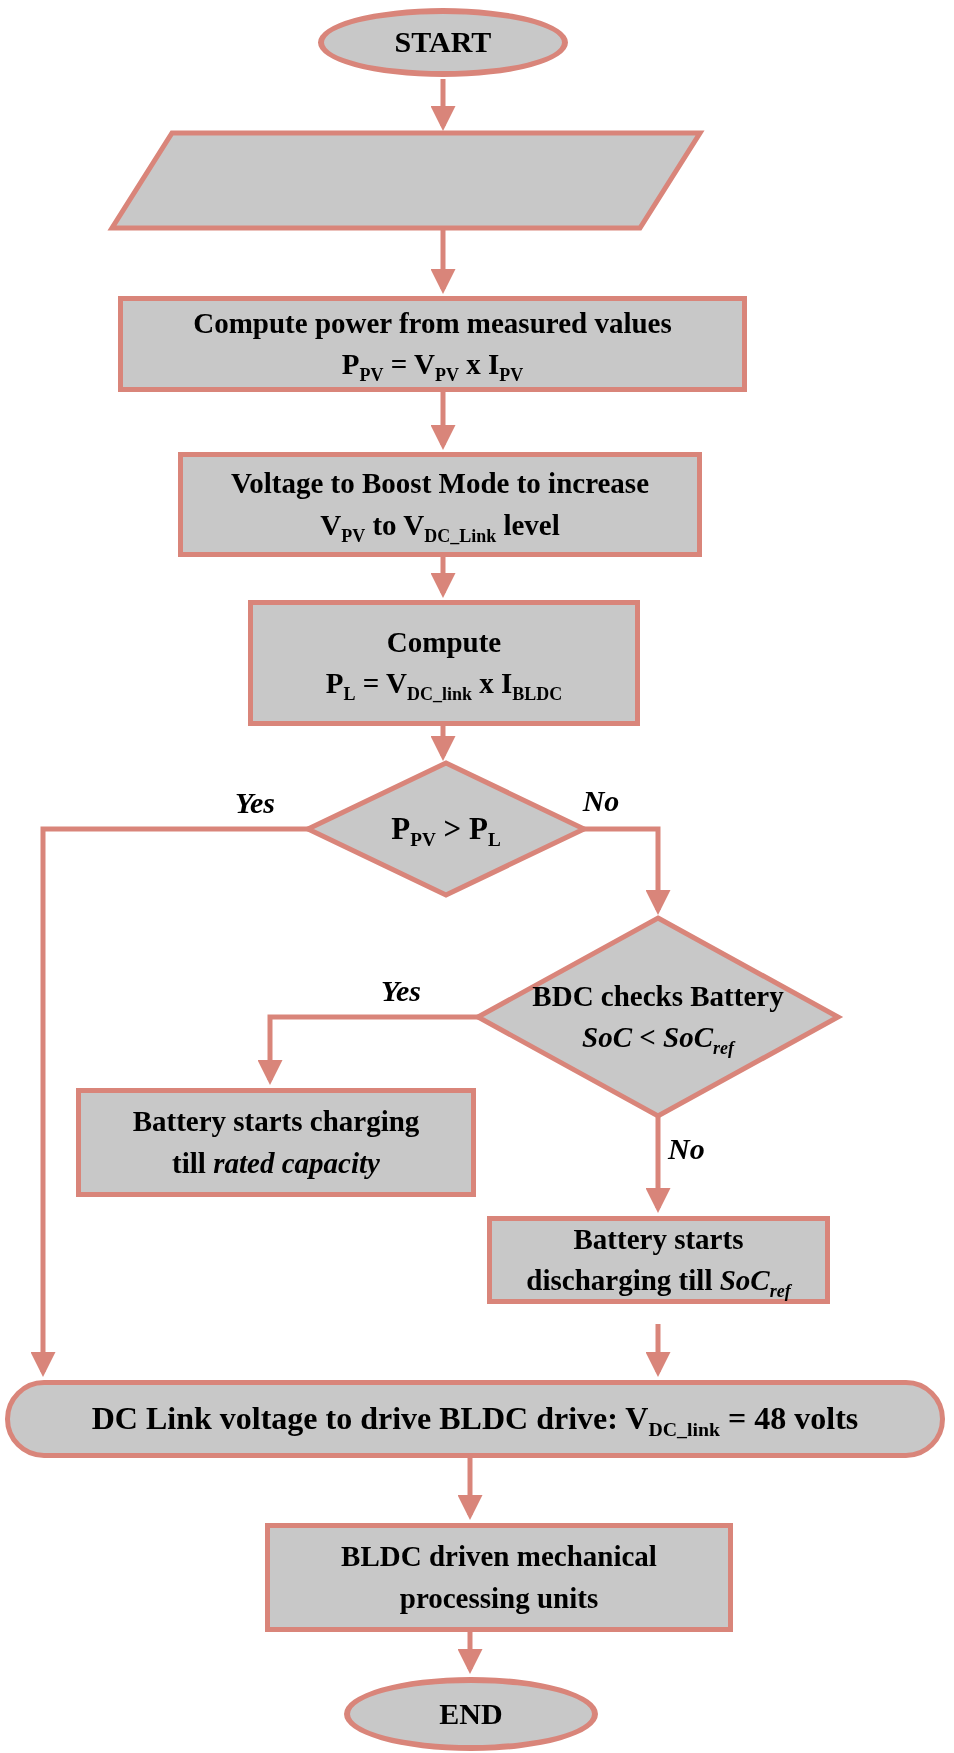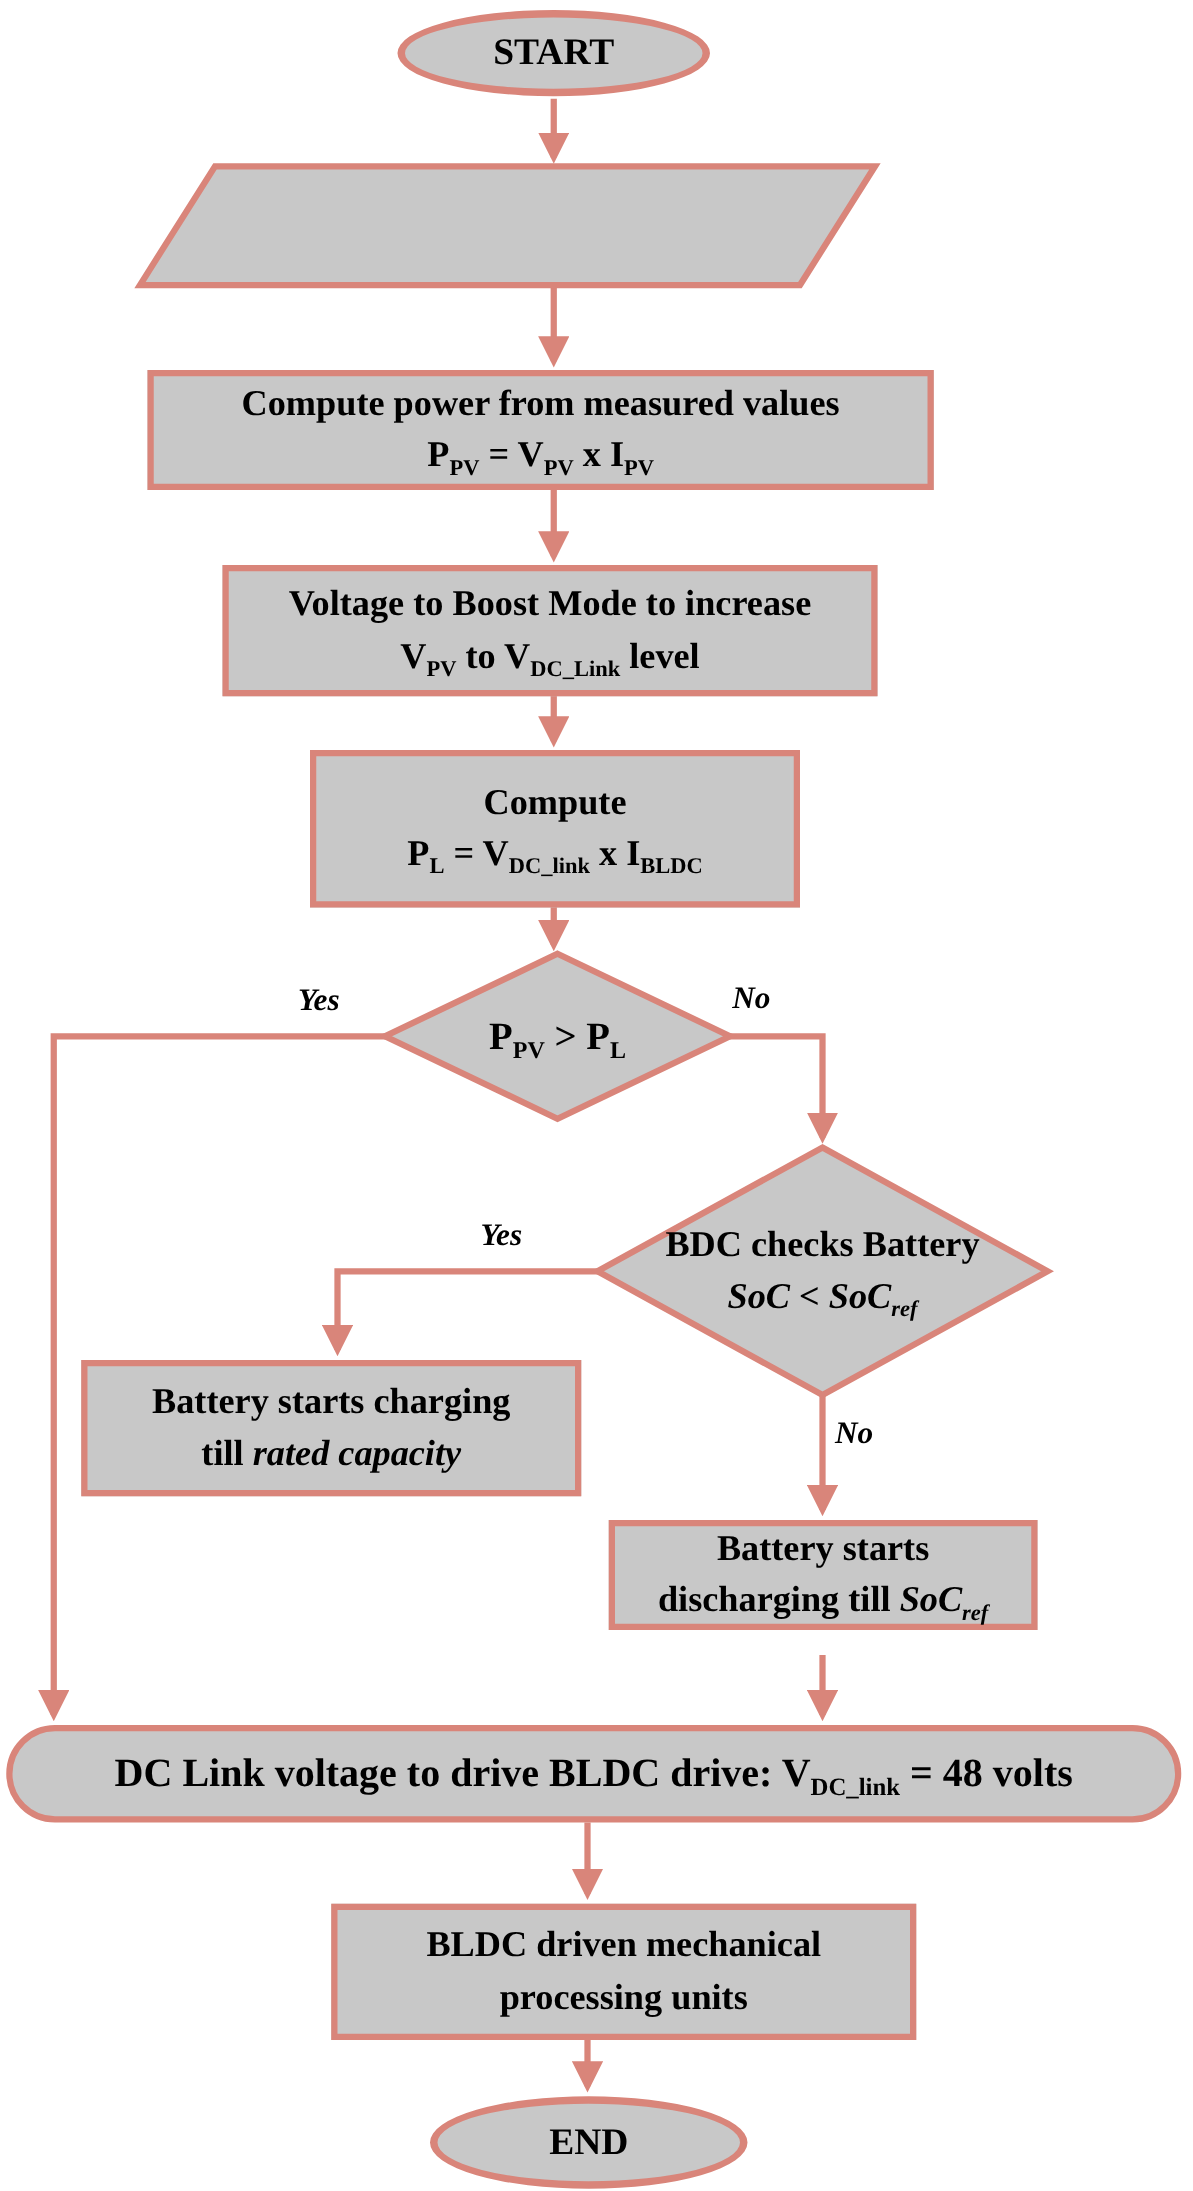--- a/index.html
+++ b/index.html
@@ -25,21 +25,21 @@
   }
   .node{background:var(--c-fill);border:5px solid var(--c-border);}
   .txt{background:transparent;border:none;}
   .oval{border-radius:50%;border-width:6px;}
   .pill{border-radius:40px;}
   .fs29{font-size:29px;}
   .fs30{font-size:30px;}
   .fs31{font-size:31px;}
   .fs32{font-size:32px;}
   .lbl{
-    position:absolute;font-weight:bold;font-style:italic;font-size:25px;
+    position:absolute;font-weight:bold;font-style:italic;font-size:30px;
     text-align:center;line-height:1;
   }
   sub{font-size:0.62em;line-height:0;}
 </style>
 </head>
 <body>
 
 <div class="stage">
 
   <svg class="layer" width="954" height="1753" viewBox="0 0 954 1753">
@@ -95,21 +95,21 @@
   <div class="lbl" style="left:205px;top:788px;width:100px;">Yes</div>
   <div class="lbl" style="left:556px;top:786px;width:90px;">No</div>
 
   <div class="txt fs29" style="left:478px;top:918px;width:360px;height:198px;">
     <span>BDC checks Battery</span>
     <span><i>SoC &lt; SoC<sub>ref</sub></i></span>
   </div>
   <div class="lbl" style="left:346px;top:976px;width:110px;">Yes</div>
   <div class="lbl" style="left:668px;top:1134px;width:90px;text-align:left;">No</div>
 
-  <div class="node fs29" style="left:65px;top:1088px;width:400px;height:109px;">
+  <div class="node fs29" style="left:76px;top:1088px;width:400px;height:109px;">
     <span>Battery starts charging</span>
     <span>till <i>rated capacity</i></span>
   </div>
 
   <div class="node fs29" style="left:487px;top:1216px;width:343px;height:88px;">
     <span>Battery starts</span>
     <span>discharging till <i>SoC<sub>ref</sub></i></span>
   </div>
 
   <div class="node pill fs32" style="left:5px;top:1380px;width:940px;height:78px;">

